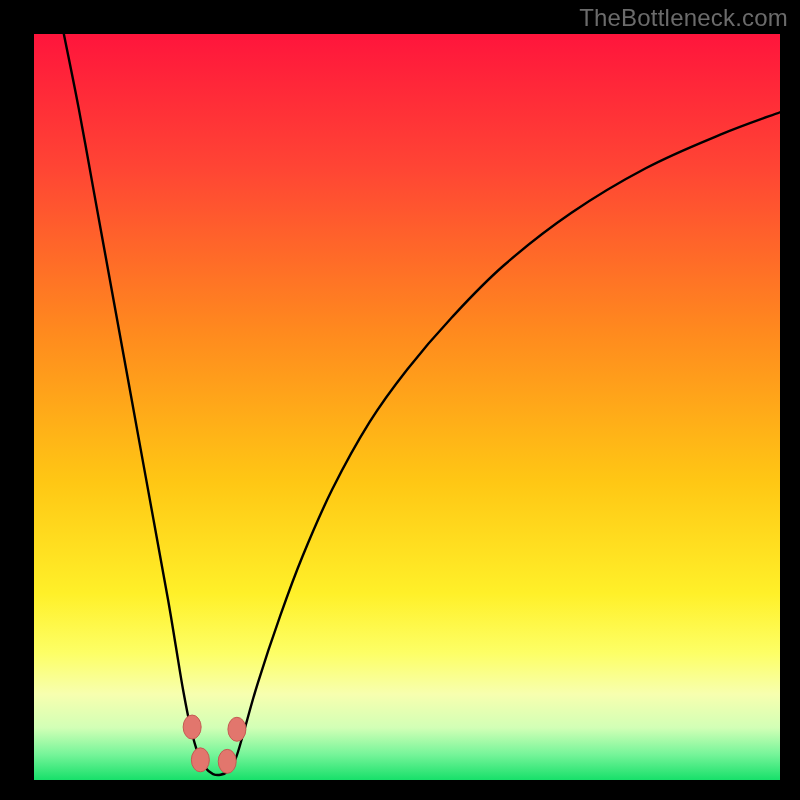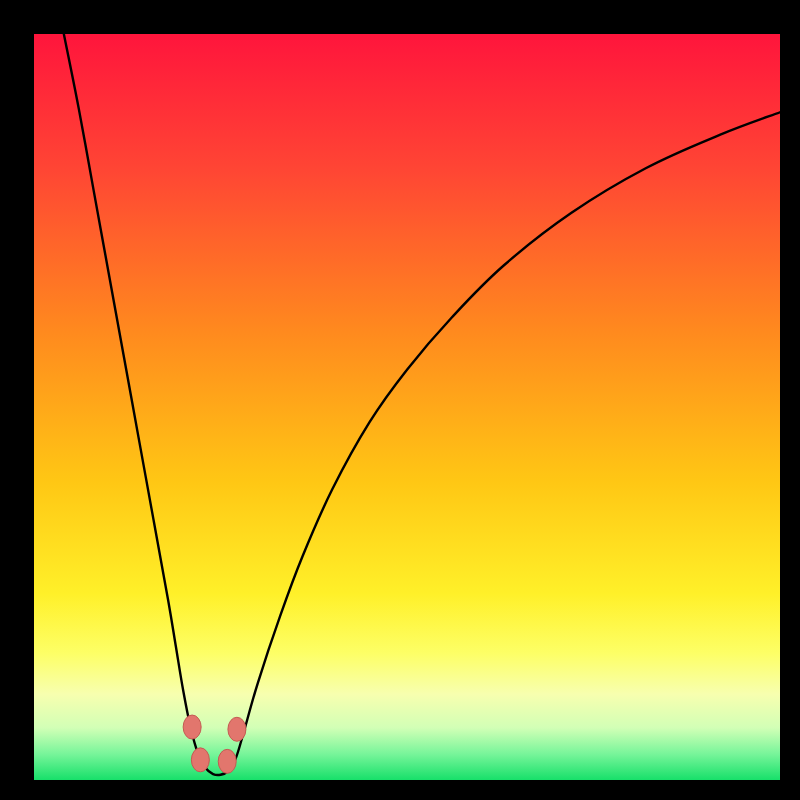--- a/index.html
+++ b/index.html
@@ -29,20 +29,21 @@
     color: #6b6b6b;
     letter-spacing: 0.2px;
     user-select: none;
   }
   svg { display: block; }
 </style>
 </head>
 <body>
 
 <div class="stage">
+  <div class="watermark">TheBottleneck.com</div>
   <div class="plot" id="plot" style="left: 34px; top: 34px; width: 746px; height: 746px;">
       <svg width="746" height="746" viewBox="0 0 746 746">
         <defs>
           <linearGradient id="bg-grad" x1="0" y1="0" x2="0" y2="1">
             <stop offset="0%" stop-color="#ff153c"></stop>
             <stop offset="18%" stop-color="#ff4534"></stop>
             <stop offset="40%" stop-color="#ff8a1e"></stop>
             <stop offset="60%" stop-color="#ffc714"></stop>
             <stop offset="75%" stop-color="#fff029"></stop>
             <stop offset="83%" stop-color="#fdff66"></stop>

